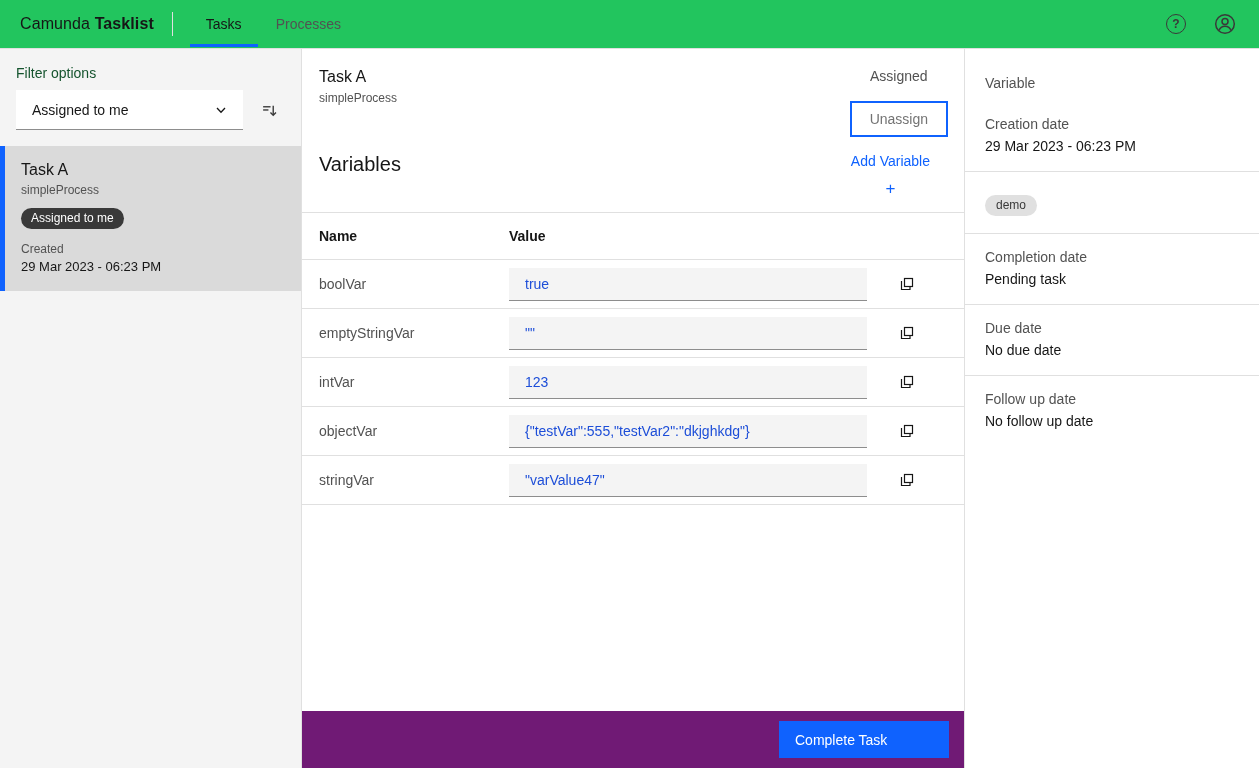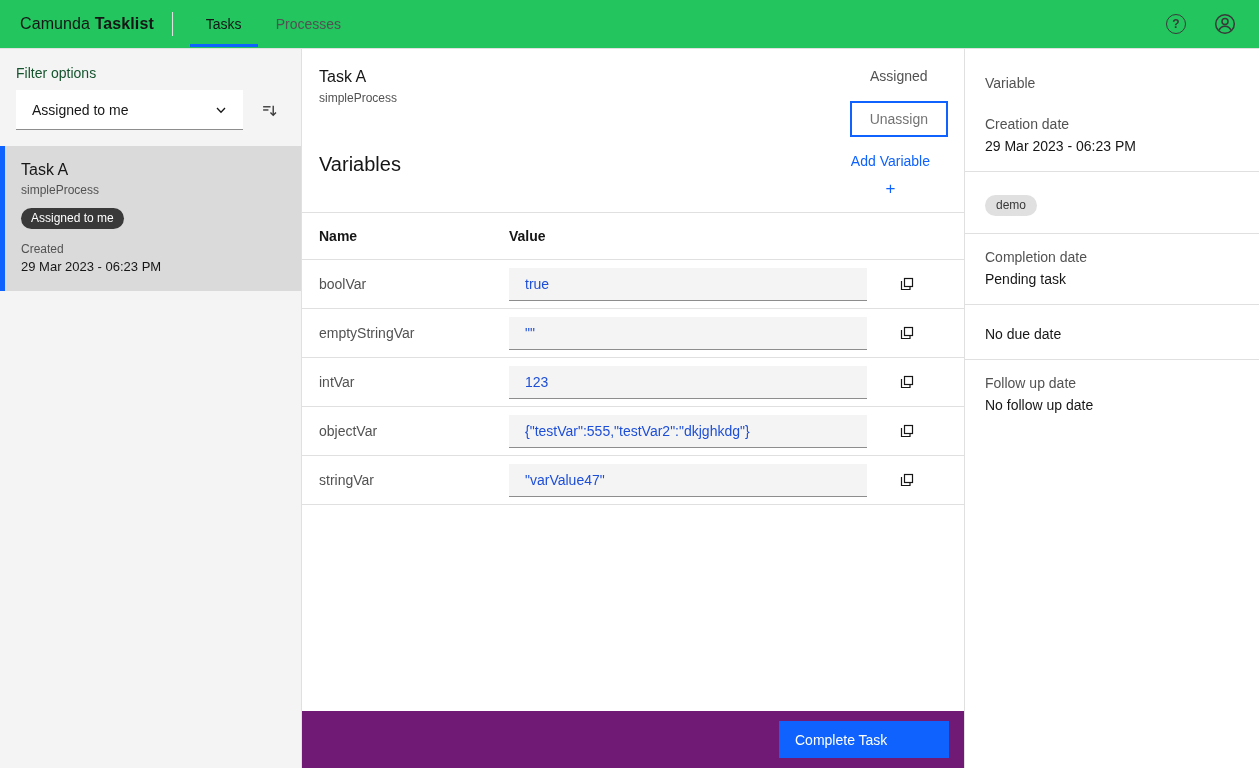--- a/index.html
+++ b/index.html
@@ -265,20 +265,21 @@
     </div>
     <div class="detail-divider"></div>
 
     <div class="detail-section">
       <div class="detail-label">Completion date</div>
       <div class="detail-value">Pending task</div>
     </div>
     <div class="detail-divider"></div>
 
     <div class="detail-section">
+      <div class="detail-label">Due date</div>
       <div class="detail-value">No due date</div>
     </div>
     <div class="detail-divider"></div>
 
     <div class="detail-section">
       <div class="detail-label">Follow up date</div>
       <div class="detail-value">No follow up date</div>
     </div>
   </aside>
 </div>

